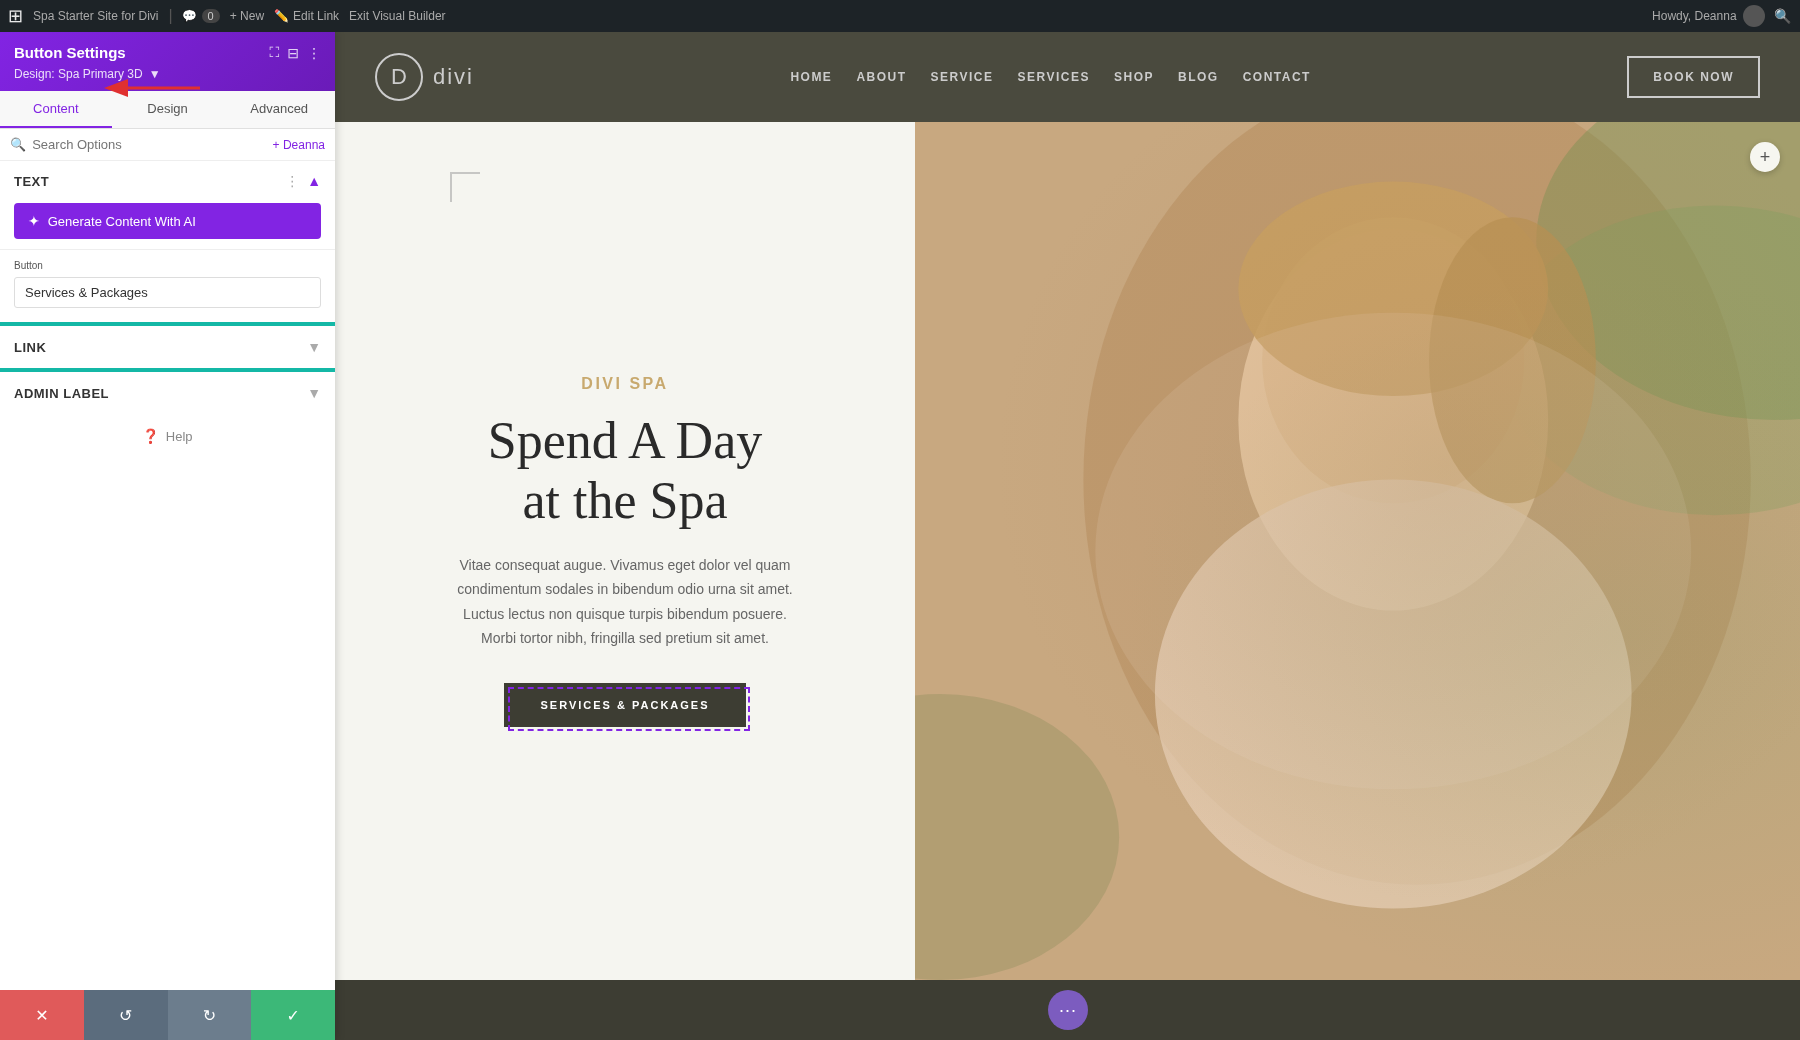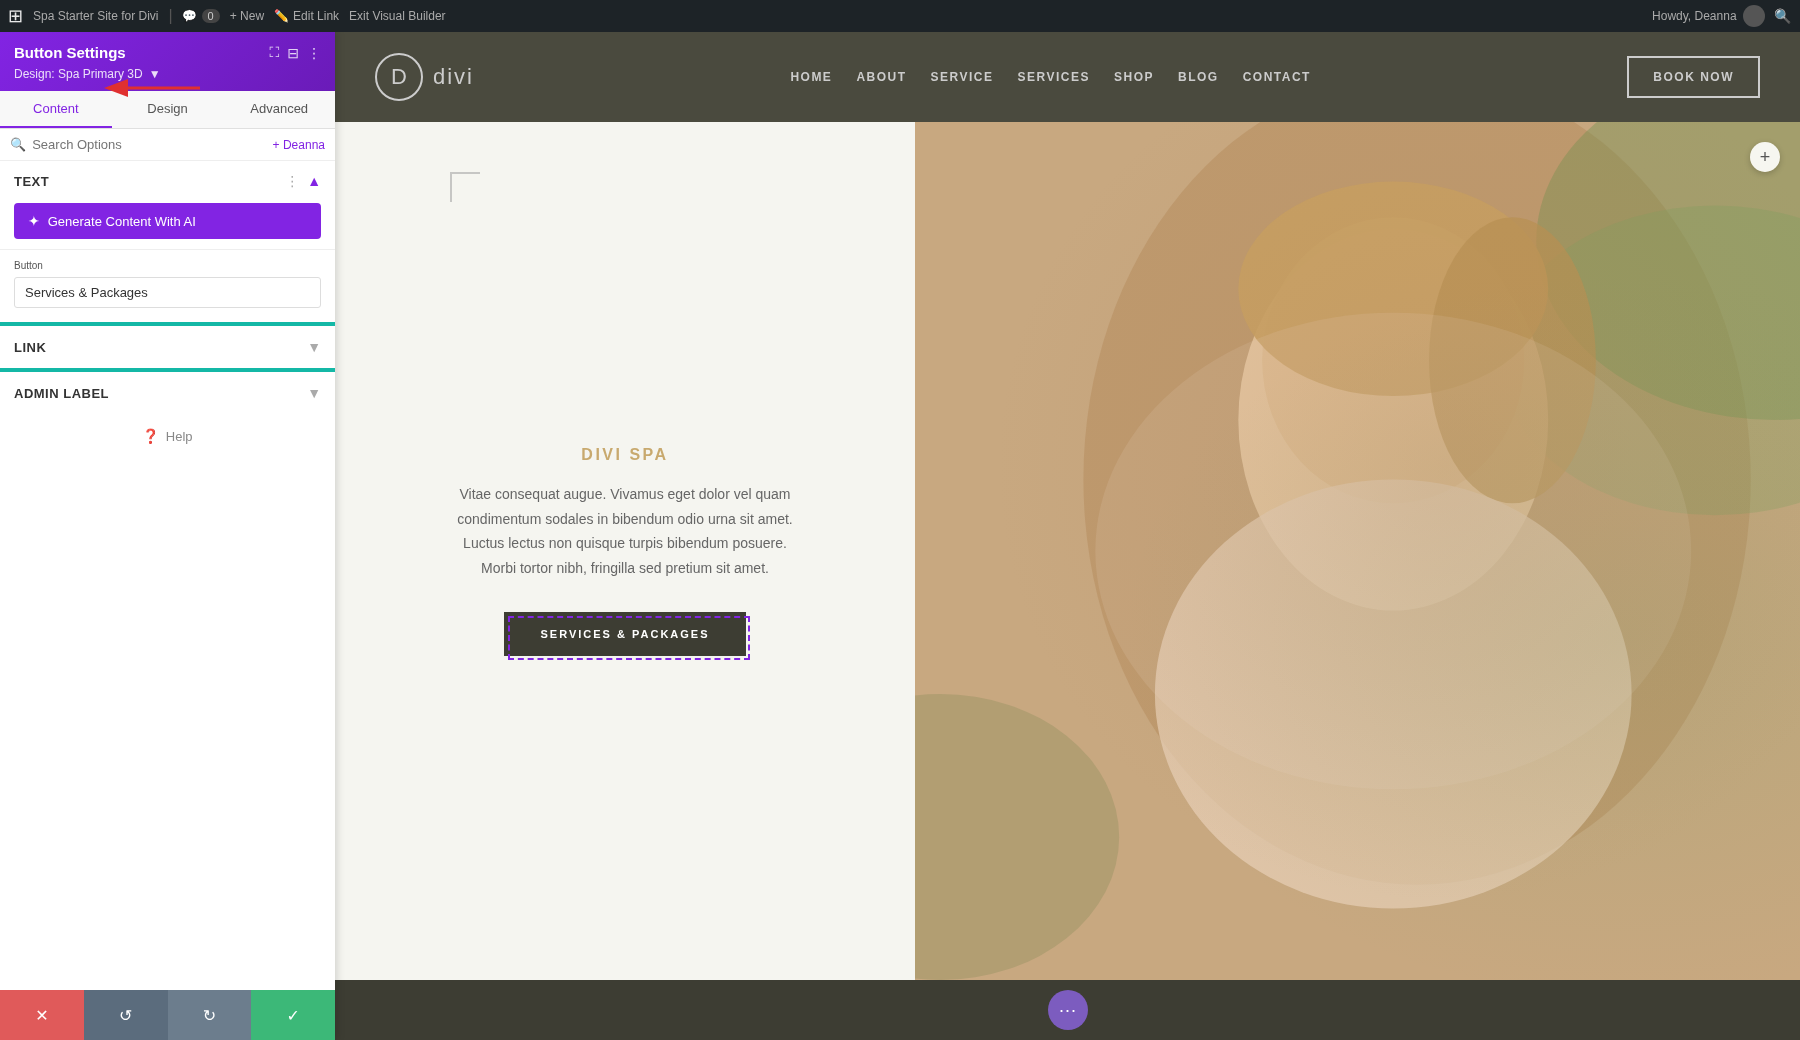--- a/index.html
+++ b/index.html
@@ -548,20 +548,24 @@
         <span class="nav-item">CONTACT</span>
       </nav>
       <button class="book-now-btn">BOOK NOW</button>
     </div>
 
     <div class="hero-section">
 
       <div class="hero-content">
         <div class="hero-bracket"></div>
         <p class="hero-spa-label">DIVI SPA</p>
+        <h1 class="hero-title">
+          <span>Spend A Day</span><br>
+          <span>at the Spa</span>
+        </h1>
         <p class="hero-body">Vitae consequat augue. Vivamus eget dolor vel quam condimentum sodales in bibendum odio urna sit amet. Luctus lectus non quisque turpis bibendum posuere. Morbi tortor nibh, fringilla sed pretium sit amet.</p>
         <div style="position:relative;">
           <button class="hero-cta-btn">
             <span>SERVICES &amp; PACKAGES</span>
           </button>
           <div class="hero-cta-selected"></div>
         </div>
       </div>
 
       <div class="hero-image">

